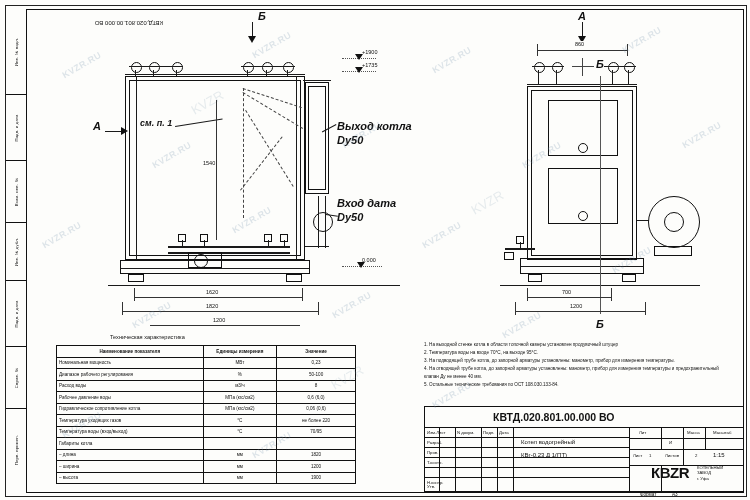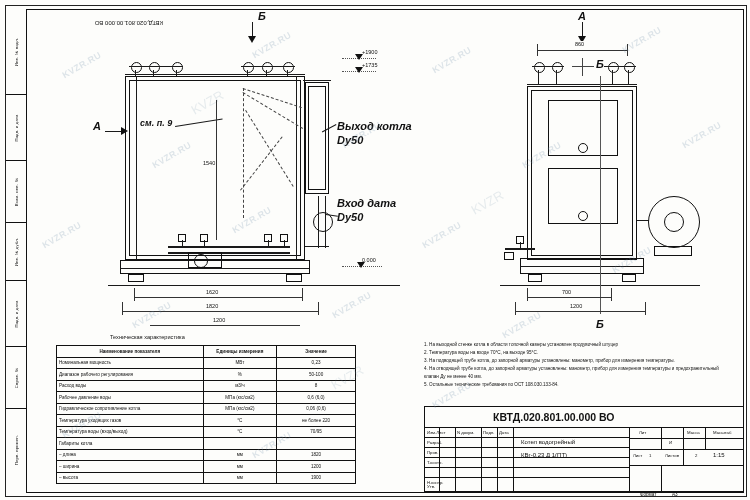--- a/index.html
+++ b/index.html
@@ -155,21 +155,21 @@
   <div class="ln h" style="left:305px;top:246px;width:24px;height:1.4px;"></div>
 
   <div class="lbl-b" style="left:258px;top:10px;">Б</div>
   <div class="ln v" style="left:252px;top:22px;height:16px;width:1.4px;"></div>
   <div style="position:absolute;left:248px;top:36px;width:0;height:0;border-left:4px solid transparent;border-right:4px solid transparent;border-top:7px solid #111;"></div>
 
   <div class="lbl-b" style="left:93px;top:120px;">А</div>
   <div class="ln h" style="left:105px;top:131px;width:16px;height:1.4px;"></div>
   <div style="position:absolute;left:121px;top:127px;width:0;height:0;border-top:4px solid transparent;border-bottom:4px solid transparent;border-left:7px solid #111;"></div>
 
-  <div class="lbl-m" style="left:140px;top:118px;">см. п. 9</div>
+  <div class="lbl-m" style="left:140px;top:118px;">см. п. 1</div>
 
   <div class="lbl-b" style="left:337px;top:120px;">Выход котла</div>
   <div class="lbl-b" style="left:337px;top:134px;">Dy50</div>
   <div class="ln h" style="left:320px;top:124px;width:16px;transform:rotate(-28deg);transform-origin:right top;"></div>
 
   <div class="lbl-b" style="left:337px;top:197px;">Вход дата</div>
   <div class="lbl-b" style="left:337px;top:211px;">Dy50</div>
   <div class="ln h" style="left:326px;top:214px;width:12px;transform:rotate(8deg);transform-origin:left top;"></div>
 
   <div class="dot-h" style="left:342px;top:58px;width:34px;"></div>
@@ -378,20 +378,26 @@
     <div class="tbtxt" style="left:262px;top:23px;">Масса</div>
     <div class="tbtxt" style="left:288px;top:23px;">Масштаб</div>
     <div class="tbtxt" style="left:244px;top:33px;">И</div>
     <div class="tbtxt" style="left:288px;top:45px;font-size:6px;">1:15</div>
 
     <div class="tbtxt" style="left:208px;top:46px;">Лист</div>
     <div class="tbtxt" style="left:224px;top:46px;">1</div>
     <div class="tbtxt" style="left:240px;top:46px;">Листов</div>
     <div class="tbtxt" style="left:270px;top:46px;">2</div>
 
+    <div class="logo-box">
+      <div class="logo-k">КВZR</div>
+      <div class="logo-sub" style="white-space:pre;">КОТЕЛЬНЫЙ
+ЗАВОД
+г. Уфа</div>
+    </div>
   </div>
 
   <div class="tbtxt" style="left:640px;top:492px;font-size:4.6px;">Формат</div>
   <div class="tbtxt" style="left:672px;top:492px;font-size:4.6px;">А3</div>
 
   <div class="wm" style="left:60px;top:60px;">KVZR.RU</div>
   <div class="wm" style="left:250px;top:40px;">KVZR.RU</div>
   <div class="wm" style="left:430px;top:55px;">KVZR.RU</div>
   <div class="wm" style="left:620px;top:35px;">KVZR.RU</div>
   <div class="wm" style="left:150px;top:150px;">KVZR.RU</div>

